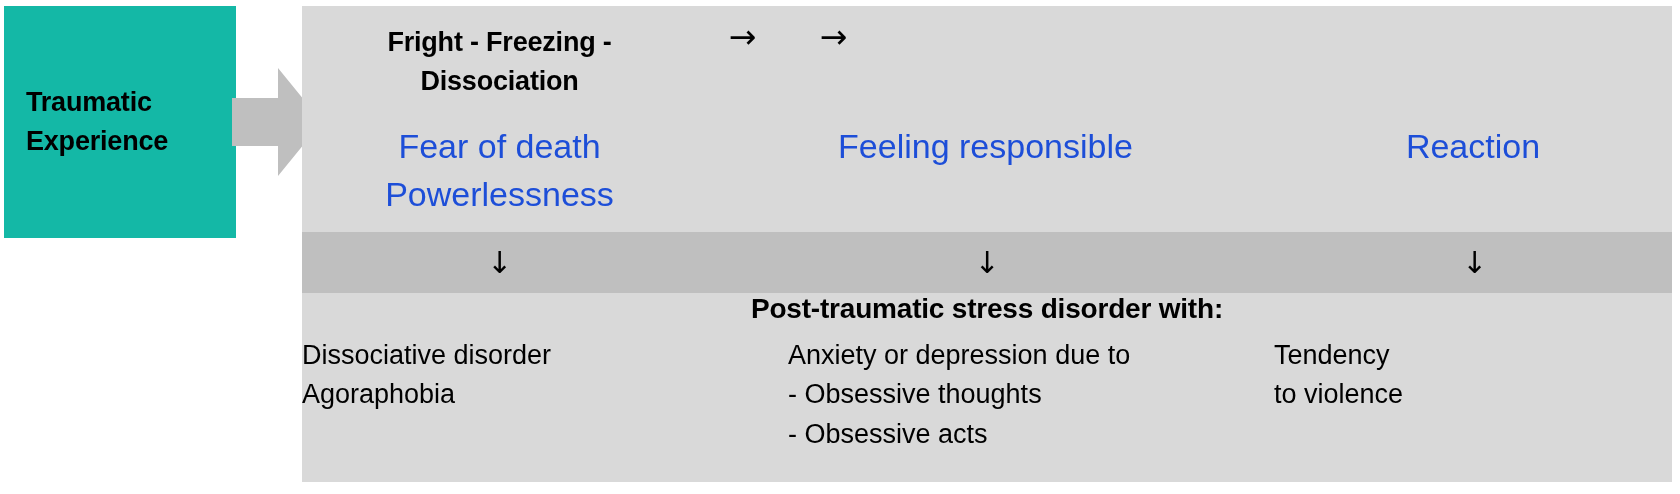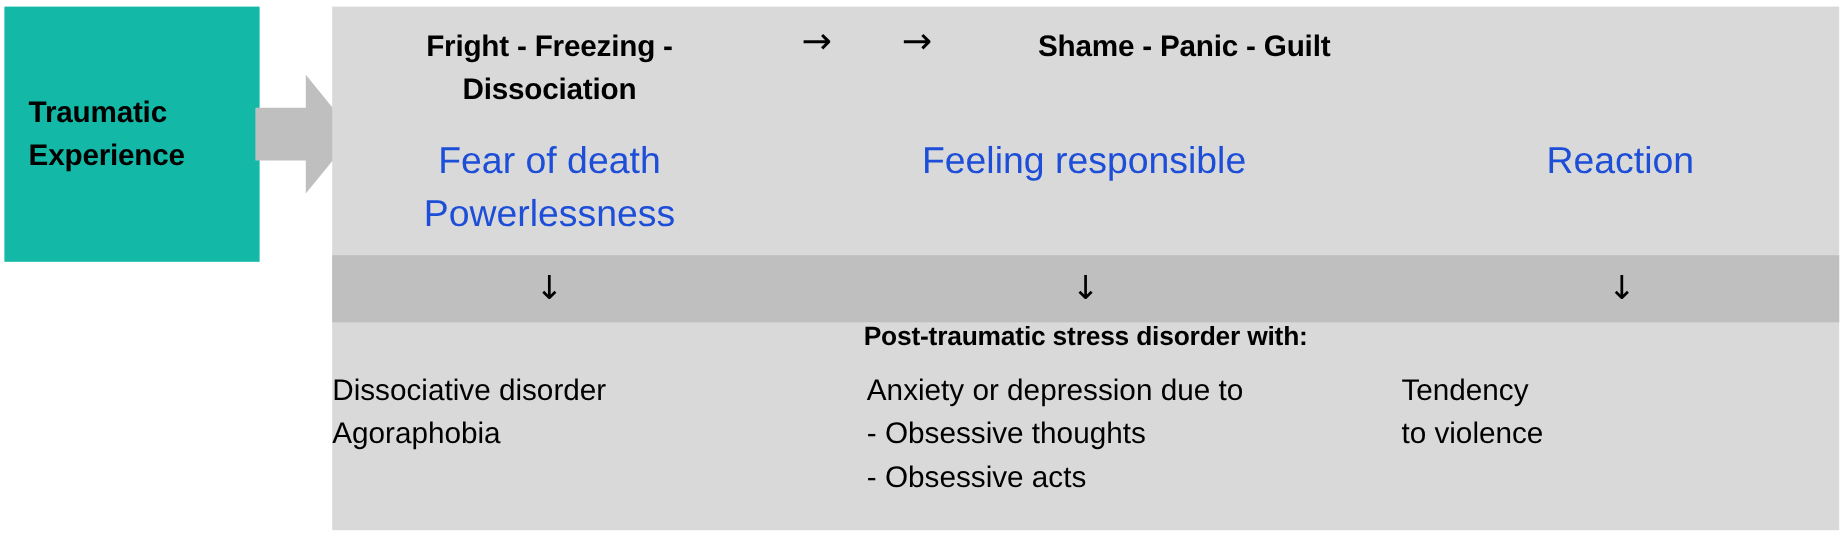--- a/index.html
+++ b/index.html
@@ -148,21 +148,21 @@
   .down-col.c2 { width: 398px; margin-left: 91px; }
   .down-col.c3 { width: 395px; margin-left: 91px; }
 
   
   .outcome-heading {
     position: absolute;
     left: 0;
     top: 287px;
     width: 100%;
     text-align: center;
-    font-size: 24px;
+    font-size: 28px;
     font-weight: bold;
     color: #000;
     letter-spacing: -0.2px;
   }
 
   
   .outcome-row {
     position: absolute;
     left: 0;
     top: 330px;
@@ -199,23 +199,20 @@
 
   <div class="panel">
 
     <div class="stage-row">
       <div class="stage-col c1">
         <div class="stage-title">Fright - Freezing -
 Dissociation</div>
       </div>
       <div class="stage-arrow">→</div>
       <div class="stage-arrow">→</div>
-      <div class="stage-col c3">
-        <div class="stage-title">Shame - Panic - Guilt</div>
-      </div>
     </div>
 
     <div class="desc-row">
       <div class="desc-col c1">Fear of death
 Powerlessness</div>
       <div class="desc-col c3">Feeling responsible</div>
       <div class="desc-col c2">Reaction</div>
     </div>
 
     <div class="down-band">

